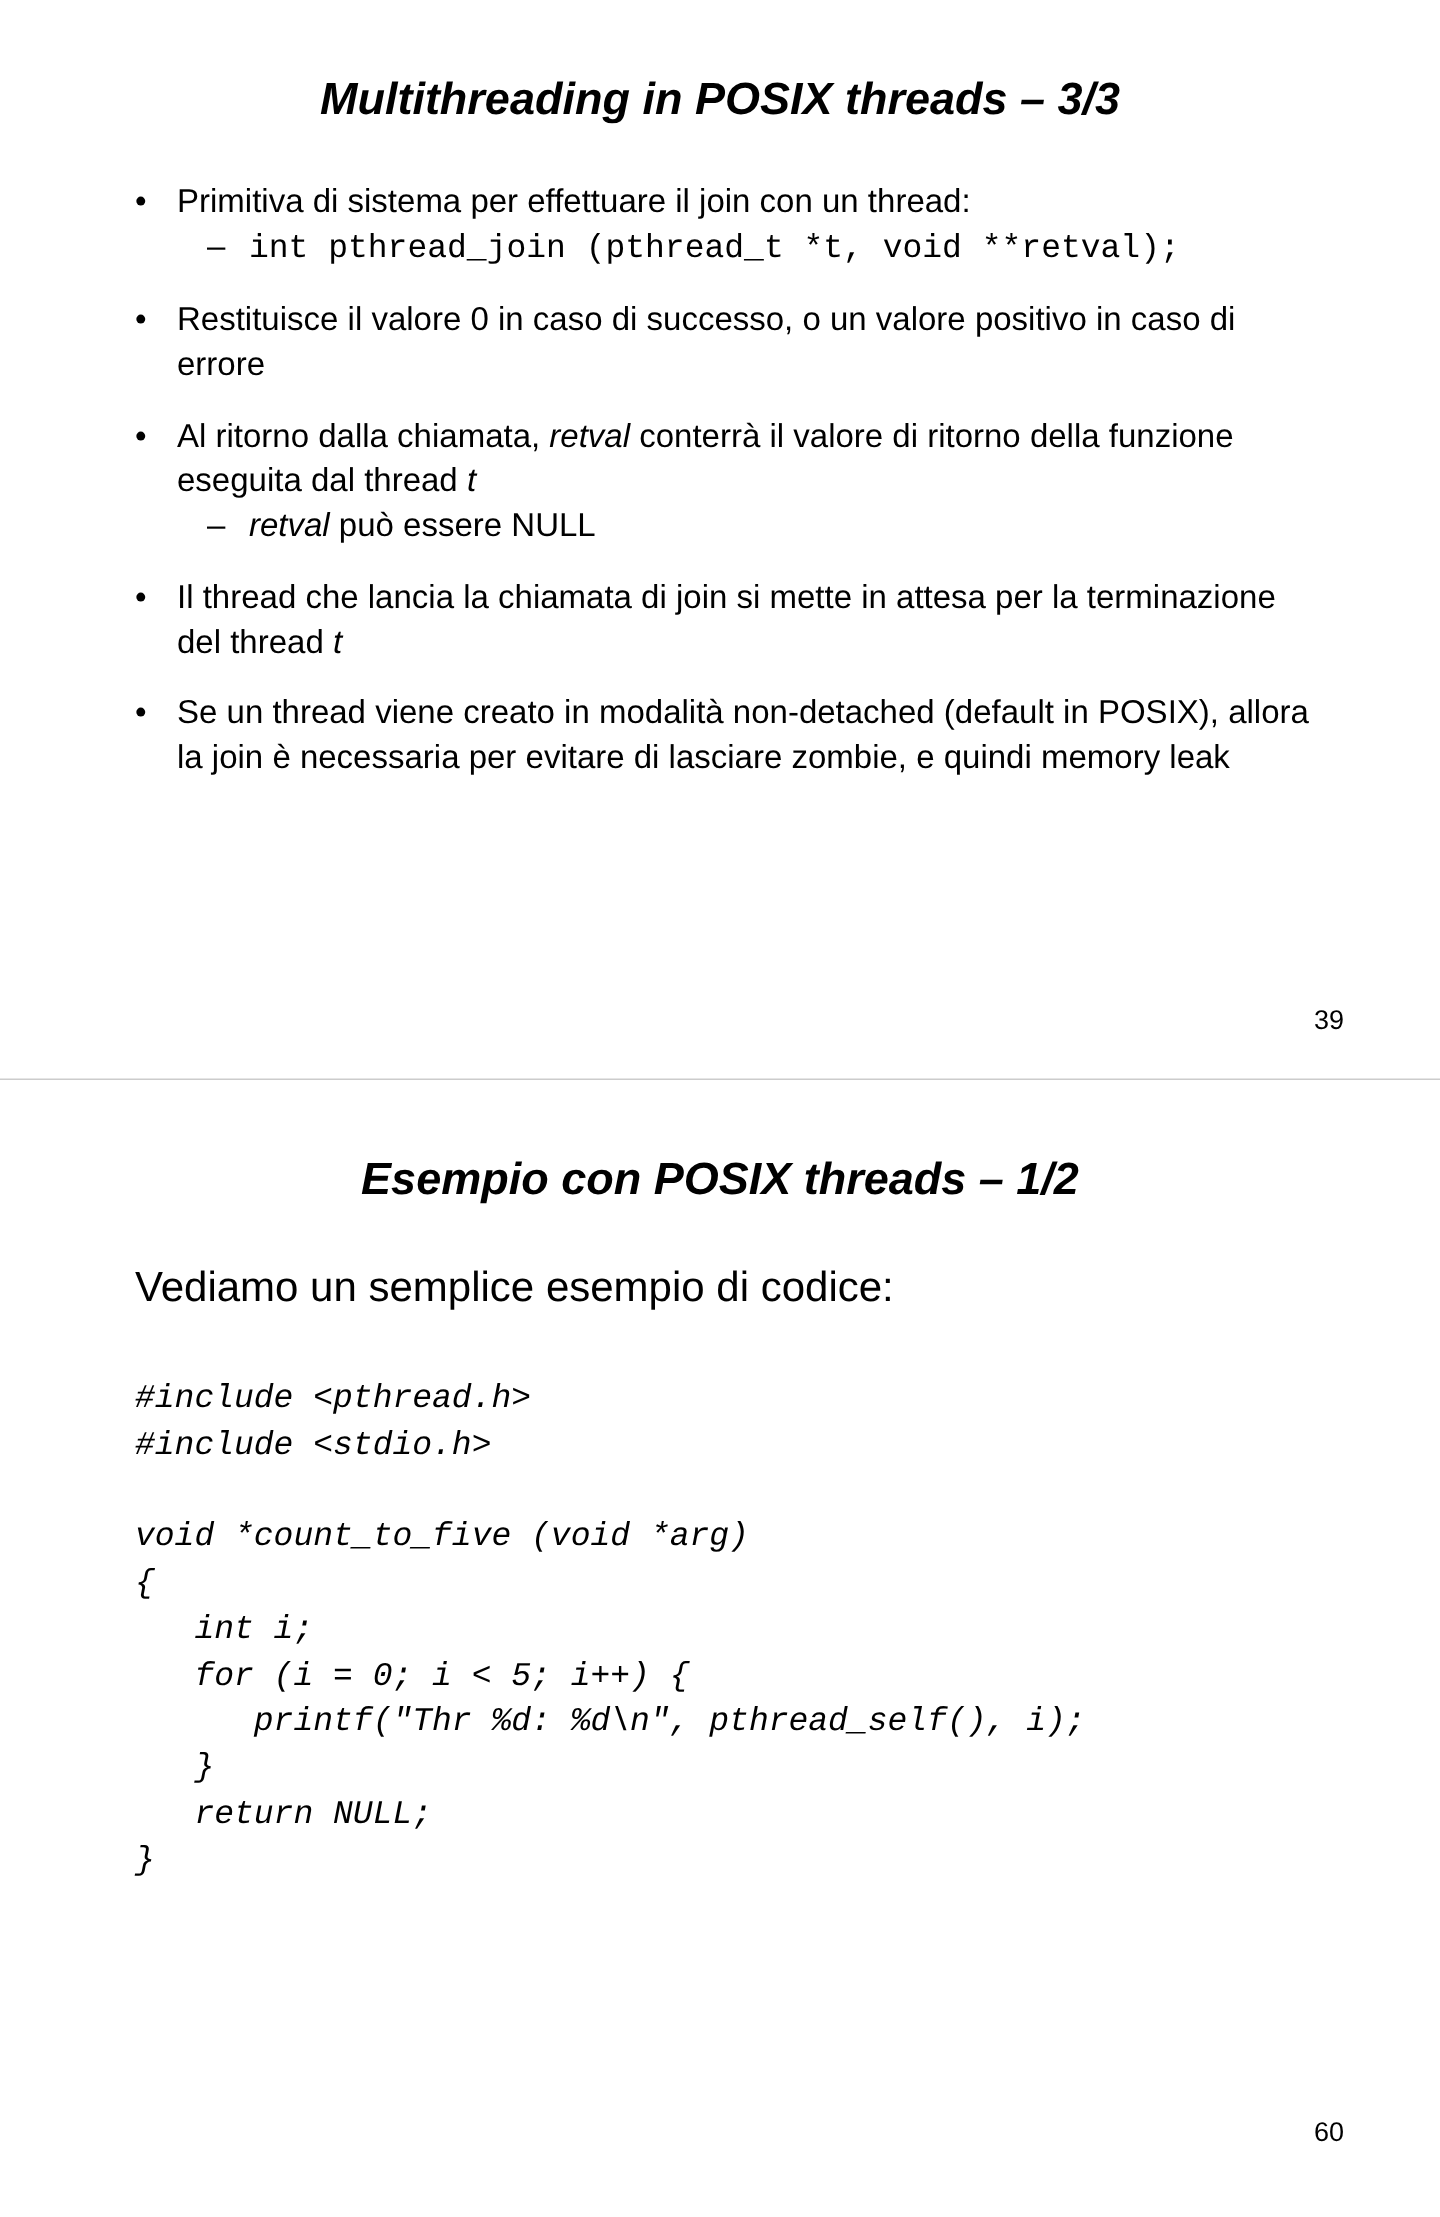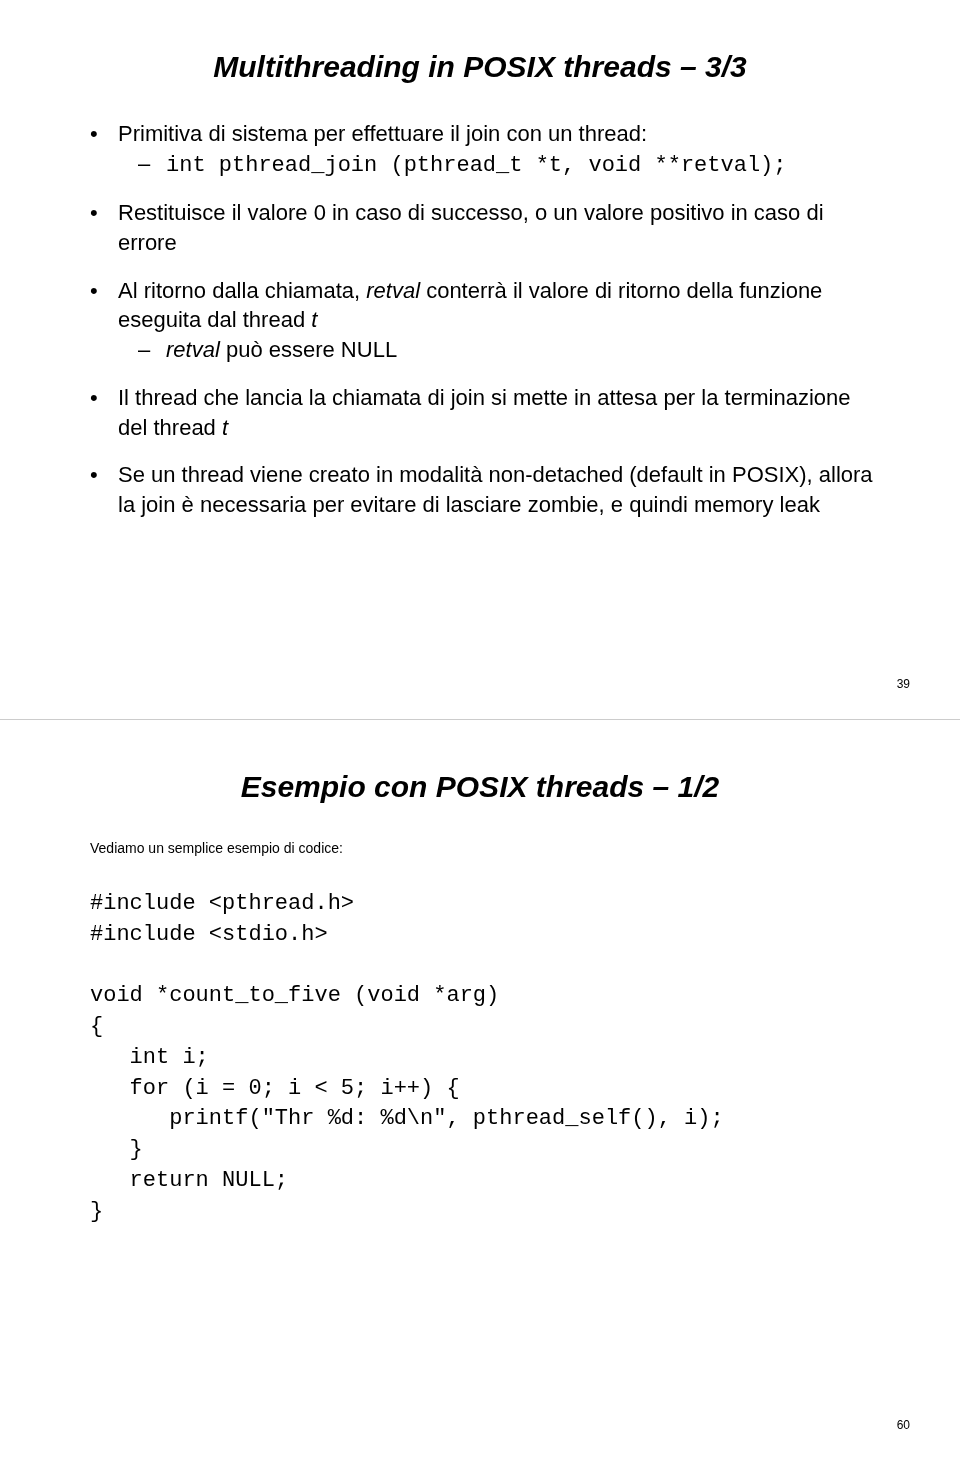--- a/index.html
+++ b/index.html
@@ -59,36 +59,37 @@
     left: 0;
     top: 0;
     font-size: 22px;
   }
   .mono {
     font-family: "Courier New", Courier, monospace;
   }
   .italic { font-style: italic; }
   .page-num {
     position: absolute;
-    right: 50px;
+    right: 64px;
     bottom: 28px;
-    font-size: 12px;
+    font-size: 18px;
   }
   .intro-text {
-    font-size: 14px;
+    font-size: 28px;
     margin-left: 10px;
-    margin-bottom: 31px;
+    margin-bottom: 41px;
     line-height: 1.35;
   }
   pre.code {
     font-family: "Courier New", Courier, monospace;
     font-size: 22px;
     line-height: 1.4;
     margin-left: 10px;
     white-space: pre;
+    font-style: italic;
   }
 </style>
 </head>
 <body>
 
 <div class="slide slide-top">
   <h1 class="title">Multithreading in POSIX threads – 3/3</h1>
 
   <ul class="outer">
     <li>

